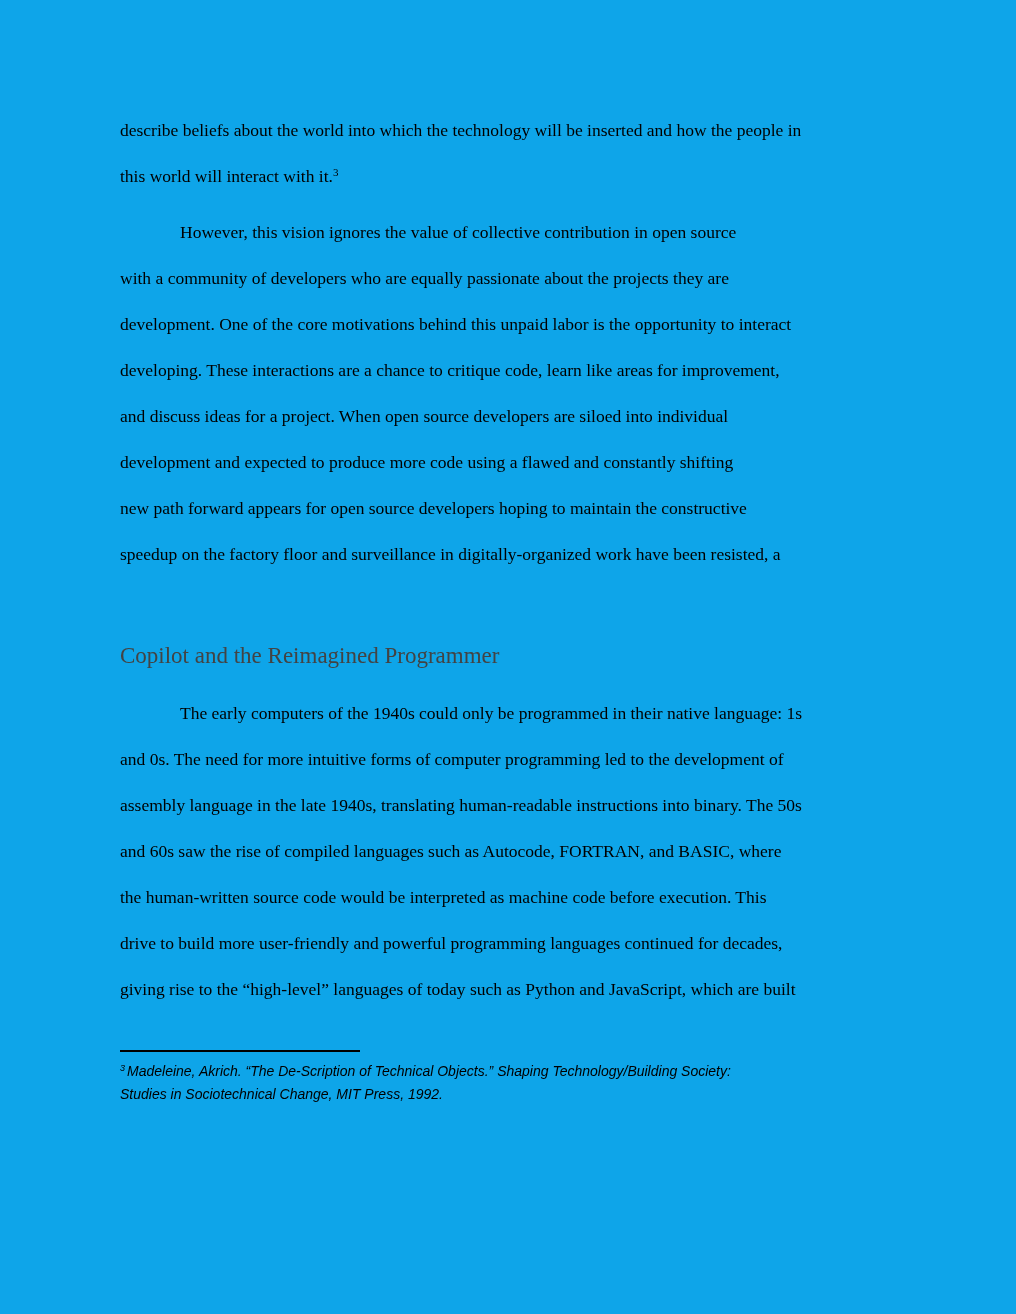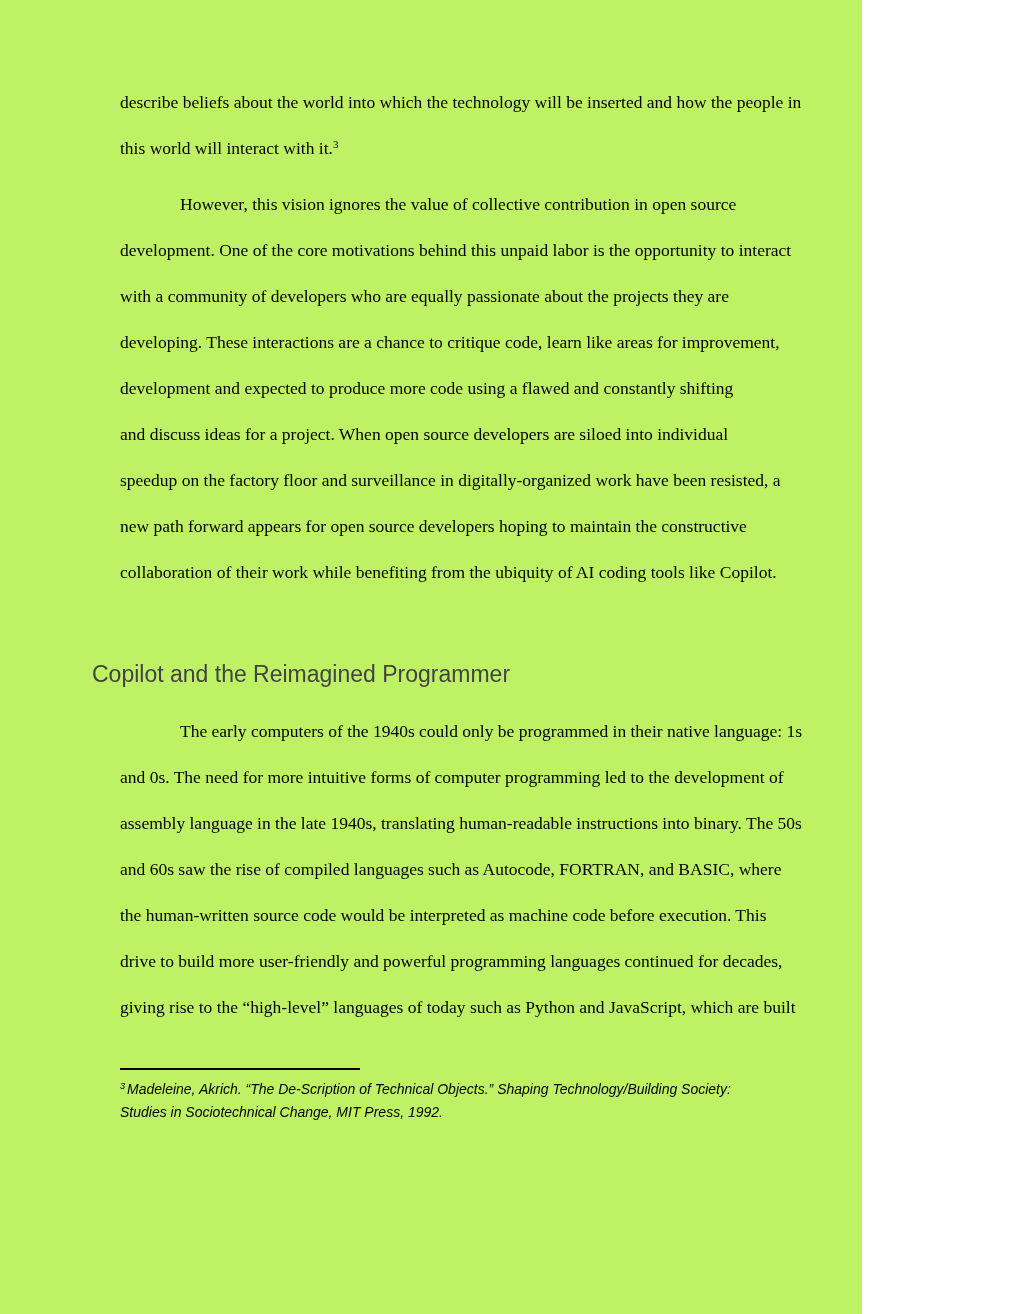--- a/index.html
+++ b/index.html
@@ -2,25 +2,25 @@
 <html><head>
 <meta charset="utf-8">
 <style>
   html, body {
     margin: 0;
     padding: 0;
     background: #ffffff;
   }
   .page {
     position: relative;
-    width: 862px;
+    width: 1016px;
     height: 1314px;
     box-sizing: border-box;
-    background: #bef264;
-    padding-top: 79px;
+    background: #0ea5e9;
+    padding-top: 107px;
     overflow: hidden;
     font-family: "Liberation Serif", "DejaVu Serif", serif;
     color: #000000;
   }
   .para {
     margin: 0 120px 10px 120px;
     font-size: 17.5px;
   }
   .line {
     height: 46px;
@@ -29,22 +29,22 @@
   }
   .line.indent {
     text-indent: 60px;
   }
   .fn-ref {
     font-size: 11px;
     vertical-align: 6px;
     line-height: 0;
   }
   h2.heading {
-    margin: 62px 120px 17px 92px;
-    font-family: Liberation Sans, sans-serif;
+    margin: 62px 120px 17px 120px;
+    font-family: Liberation Serif, serif;
     font-size: 23px;
     font-weight: 400;
     line-height: 34px;
     color: #434343;
     white-space: nowrap;
   }
   .footnote-area {
     margin: 38px 120px 0 120px;
     font-family: "Liberation Sans", "DejaVu Sans", sans-serif;
     font-size: 14px;
@@ -75,28 +75,27 @@
 
   <div class="para">
     <div class="line">describe beliefs about the world into which the technology will be inserted and how the people in</div>
     <div class="line">
       <span>this world will interact with it.</span><sup class="fn-ref">3</sup>
     </div>
   </div>
 
   <div class="para">
       <div class="line indent">However, this vision ignores the value of collective contribution in open source</div>
+      <div class="line">with a community of developers who are equally passionate about the projects they are</div>
       <div class="line">development. One of the core motivations behind this unpaid labor is the opportunity to interact</div>
-      <div class="line">with a community of developers who are equally passionate about the projects they are</div>
       <div class="line">developing. These interactions are a chance to critique code, learn like areas for improvement,</div>
+      <div class="line">and discuss ideas for a project. When open source developers are siloed into individual</div>
       <div class="line">development and expected to produce more code using a flawed and constantly shifting</div>
-      <div class="line">and discuss ideas for a project. When open source developers are siloed into individual</div>
+      <div class="line">new path forward appears for open source developers hoping to maintain the constructive</div>
       <div class="line">speedup on the factory floor and surveillance in digitally-organized work have been resisted, a</div>
-      <div class="line">new path forward appears for open source developers hoping to maintain the constructive</div>
-      <div class="line">collaboration of their work while benefiting from the ubiquity of AI coding tools like Copilot.</div>
     </div>
 
   <h2 class="heading">Copilot and the Reimagined Programmer</h2>
 
   <div class="para">
       <div class="line indent">The early computers of the 1940s could only be programmed in their native language: 1s</div>
       <div class="line">and 0s. The need for more intuitive forms of computer programming led to the development of</div>
       <div class="line">assembly language in the late 1940s, translating human-readable instructions into binary. The 50s</div>
       <div class="line">and 60s saw the rise of compiled languages such as Autocode, FORTRAN, and BASIC, where</div>
       <div class="line">the human-written source code would be interpreted as machine code before execution. This</div>

